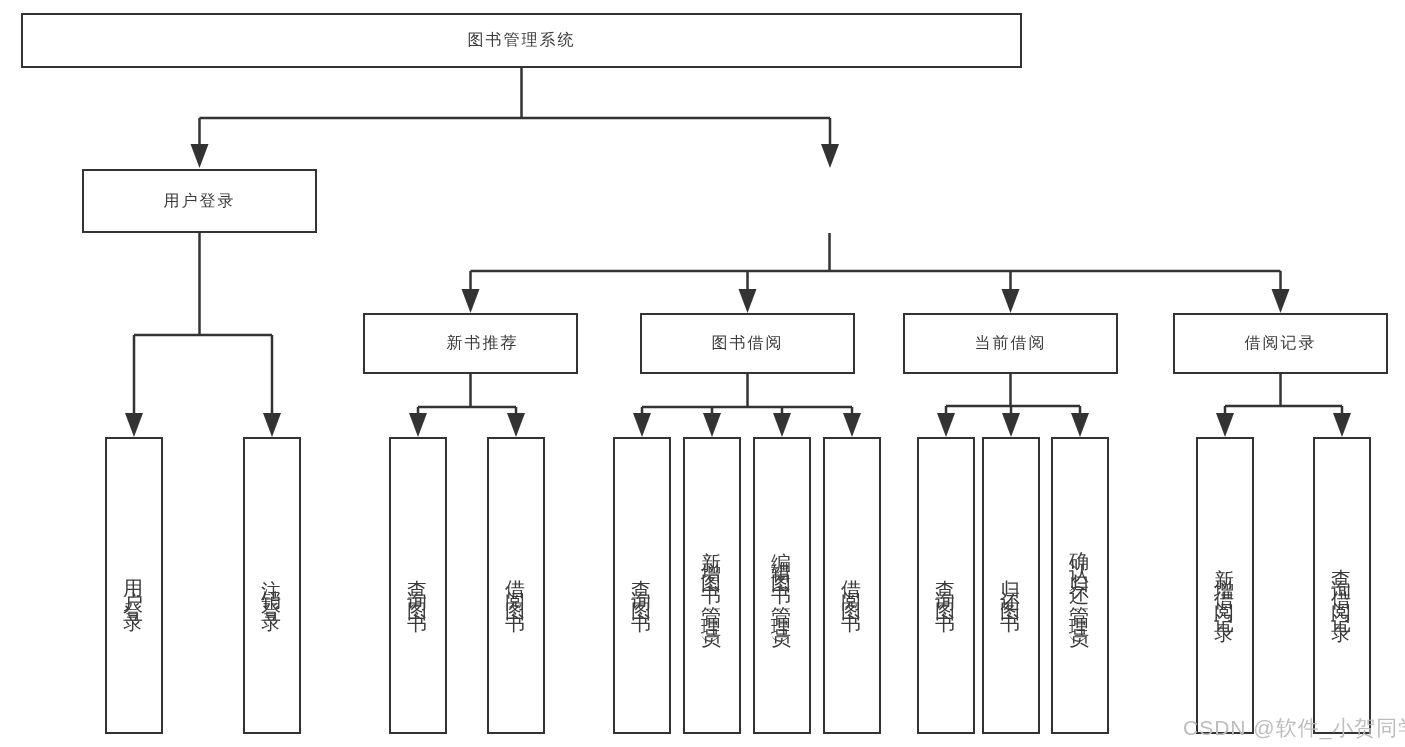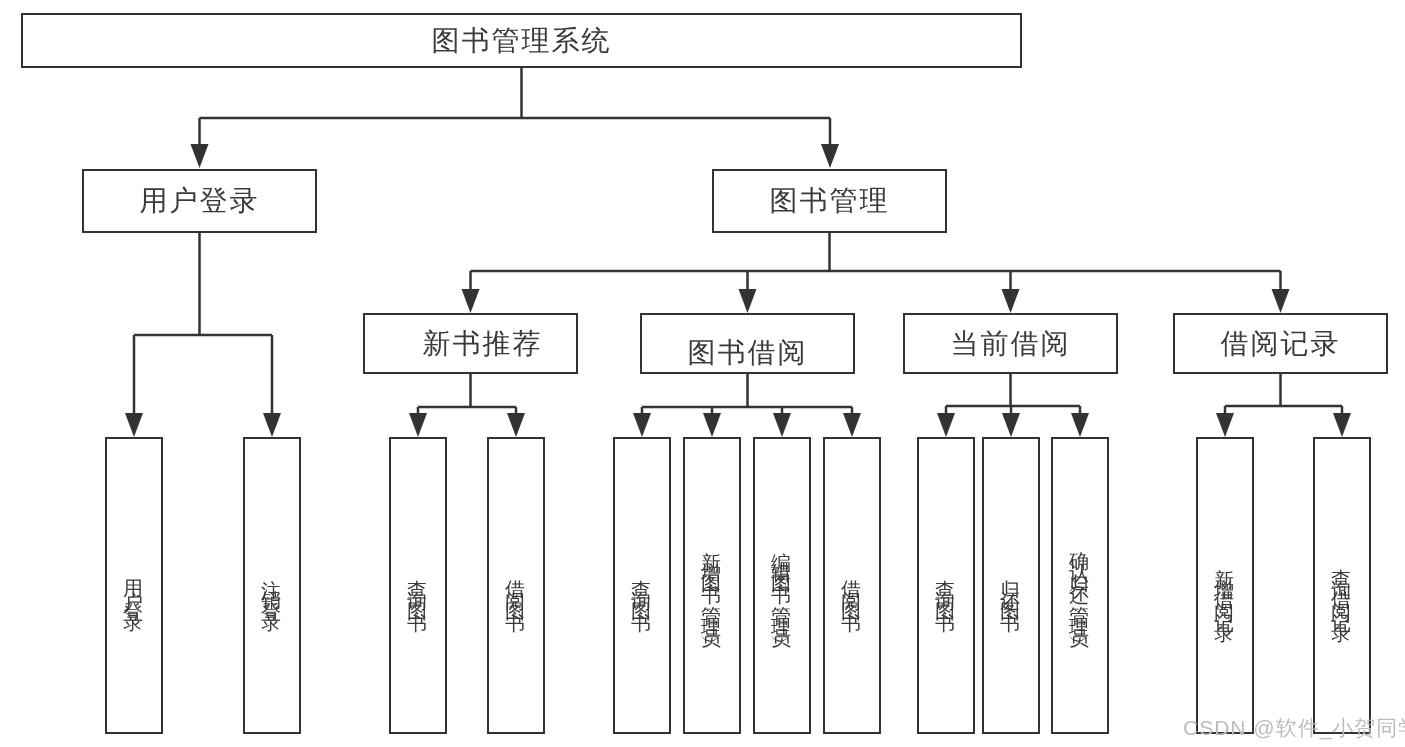--- a/index.html
+++ b/index.html
@@ -27,40 +27,40 @@
     position: absolute;
     box-sizing: border-box;
     background: #ffffff;
     border: 2.5px solid #333333;
     display: flex;
     align-items: center;
     justify-content: center;
     color: #3a3a3a;
   }
   .node .lbl {
-    font-size: 28px;
+    font-size: 16px;
     letter-spacing: 2px;
     white-space: nowrap;
     color: #3a3a3a;
   }
   .node.vert .lbl {
     writing-mode: vertical-rl;
     text-orientation: mixed;
     font-size: 20px;
     letter-spacing: 11px;
     white-space: nowrap;
   }
   
   #n-root    { left: 21px;  top: 13px;  width: 1001px; height: 55px; }
   
   #n-login   { left: 82px;  top: 169px; width: 235px; height: 64px; }
   #n-mgmt    { left: 712px; top: 169px; width: 235px; height: 64px; }
   
   #n-newrec  { left: 363px;  top: 313px; width: 215px; height: 61px; padding-left: 24px; }
-  #n-borrow  { left: 640px;  top: 313px; width: 215px; height: 61px; align-items: flex-end; }
+  #n-borrow  { left: 640px;  top: 313px; width: 215px; height: 61px; }
   #n-current { left: 903px;  top: 313px; width: 215px; height: 61px; }
   #n-records { left: 1173px; top: 313px; width: 215px; height: 61px; }
   
   .leaf { top: 437px; width: 58px; height: 297px; }
   #l-a1 { left: 105px; }
   #l-a2 { left: 243px; }
   #l-b1 { left: 389px; }
   #l-b2 { left: 487px; }
   #l-c1 { left: 613px; }
   #l-c2 { left: 683px; }
@@ -127,23 +127,20 @@
     </g>
   </svg>
 
   <div id="n-root" class="node">
     <span class="lbl">图书管理系统</span>
   </div>
 
   <div id="n-login" class="node">
     <span class="lbl">用户登录</span>
   </div>
-  <div id="n-mgmt" class="node">
-    <span class="lbl">图书管理</span>
-  </div>
 
   <div id="n-newrec" class="node">
     <span class="lbl">新书推荐</span>
   </div>
   <div id="n-borrow" class="node">
     <span class="lbl">图书借阅</span>
   </div>
   <div id="n-current" class="node">
     <span class="lbl">当前借阅</span>
   </div>

